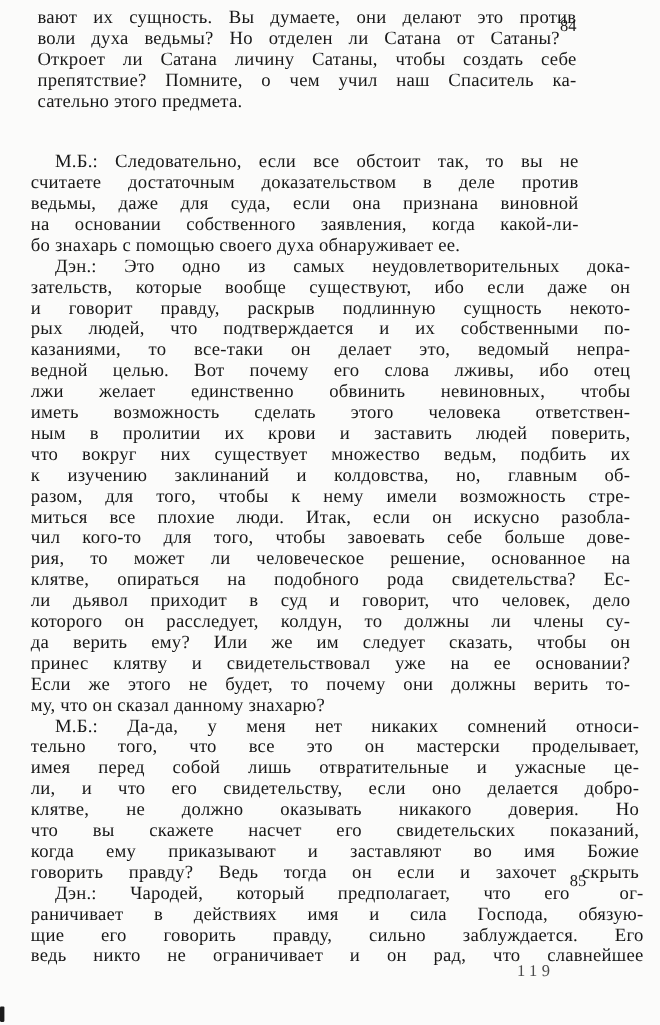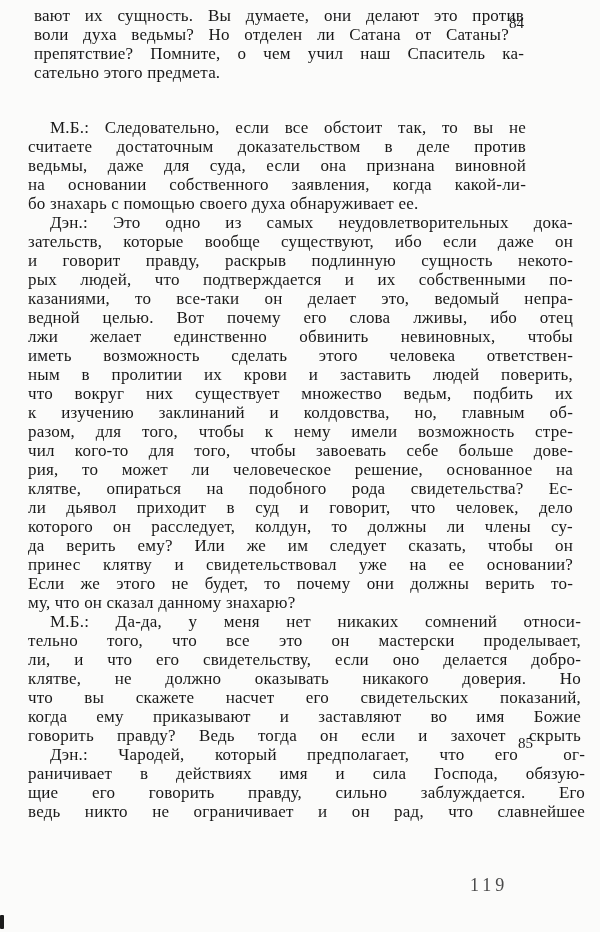--- a/index.html
+++ b/index.html
@@ -45,21 +45,21 @@
     letter-spacing: 0;
     position: relative;
     top: -5px;
     line-height: 0;
   }
   .page-number {
     position: absolute;
     left: 470px;
     top: 875px;
     font-family: "Liberation Serif", "DejaVu Serif", serif;
-    font-size: 18px;
+    font-size: 15px;
     letter-spacing: 4px;
     color: #4a4a4a;
   }
   .scan-artifact {
     position: absolute;
     left: 0;
     top: 915px;
     width: 4px;
     height: 14px;
     background: #1c1c1c;
@@ -69,20 +69,21 @@
 </head>
 <body>
 
 <div class="page">
 
   <div class="text-block">
 
     <div class="para p0">
       <div class="ln">вают их сущность. Вы думаете, они делают это против</div>
       <div class="ln"><span>воли духа ведьмы? Но отделен ли Сатана от Сатаны?</span><sup class="fn">84</sup></div>
+      <div class="ln">Откроет ли Сатана личину Сатаны, чтобы создать себе</div>
       <div class="ln">препятствие? Помните, о чем учил наш Спаситель ка-</div>
       <div class="ln end">сательно этого предмета.</div>
     </div>
 
     <div class="para p1">
       <div class="ln indent">М.Б.: Следовательно, если все обстоит так, то вы не</div>
       <div class="ln">считаете достаточным доказательством в деле против</div>
       <div class="ln">ведьмы, даже для суда, если она признана виновной</div>
       <div class="ln">на основании собственного заявления, когда какой-ли-</div>
       <div class="ln end">бо знахарь с помощью своего духа обнаруживает ее.</div>
@@ -94,34 +95,36 @@
       <div class="ln">и говорит правду, раскрыв подлинную сущность некото-</div>
       <div class="ln">рых людей, что подтверждается и их собственными по-</div>
       <div class="ln">казаниями, то все-таки он делает это, ведомый непра-</div>
       <div class="ln">ведной целью. Вот почему его слова лживы, ибо отец</div>
       <div class="ln">лжи желает единственно обвинить невиновных, чтобы</div>
       <div class="ln">иметь возможность сделать этого человека ответствен-</div>
       <div class="ln">ным в пролитии их крови и заставить людей поверить,</div>
       <div class="ln">что вокруг них существует множество ведьм, подбить их</div>
       <div class="ln">к изучению заклинаний и колдовства, но, главным об-</div>
       <div class="ln">разом, для того, чтобы к нему имели возможность стре-</div>
+      <div class="ln">миться все плохие люди. Итак, если он искусно разобла-</div>
       <div class="ln">чил кого-то для того, чтобы завоевать себе больше дове-</div>
       <div class="ln">рия, то может ли человеческое решение, основанное на</div>
       <div class="ln">клятве, опираться на подобного рода свидетельства? Ес-</div>
       <div class="ln">ли дьявол приходит в суд и говорит, что человек, дело</div>
       <div class="ln">которого он расследует, колдун, то должны ли члены су-</div>
       <div class="ln">да верить ему? Или же им следует сказать, чтобы он</div>
       <div class="ln">принес клятву и свидетельствовал уже на ее основании?</div>
       <div class="ln">Если же этого не будет, то почему они должны верить то-</div>
       <div class="ln end">му, что он сказал данному знахарю?</div>
     </div>
 
     <div class="para p3">
       <div class="ln indent">М.Б.: Да-да, у меня нет никаких сомнений относи-</div>
       <div class="ln">тельно того, что все это он мастерски проделывает,</div>
+      <div class="ln">имея перед собой лишь отвратительные и ужасные це-</div>
       <div class="ln">ли, и что его свидетельству, если оно делается добро-</div>
       <div class="ln">клятве, не должно оказывать никакого доверия. Но</div>
       <div class="ln">что вы скажете насчет его свидетельских показаний,</div>
       <div class="ln">когда ему приказывают и заставляют во имя Божие</div>
       <div class="ln">говорить правду? Ведь тогда он если и захочет скрыть</div>
     </div>
 
     <div class="para p4">
       <div class="ln indent"><span>Дэн.: Чародей, который предполагает, что его</span><sup class="fn">85</sup><span> ог-</span></div>
       <div class="ln">раничивает в действиях имя и сила Господа, обязую-</div>

